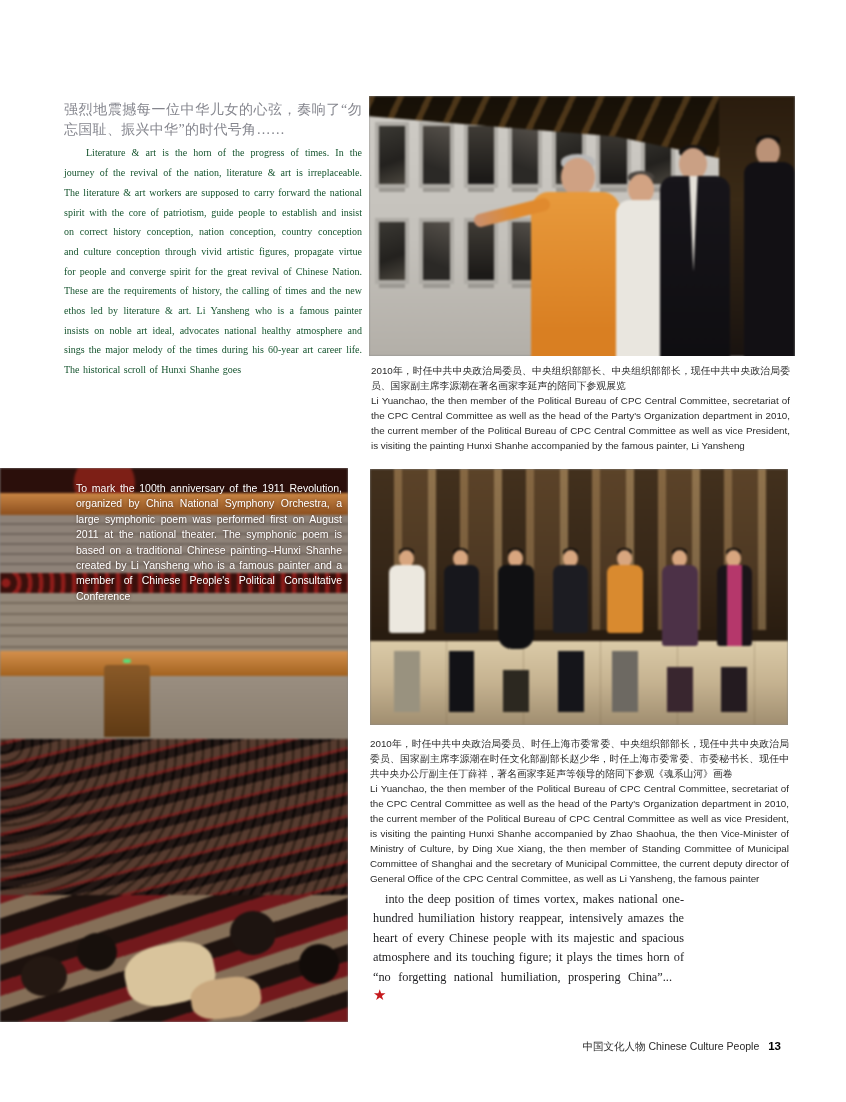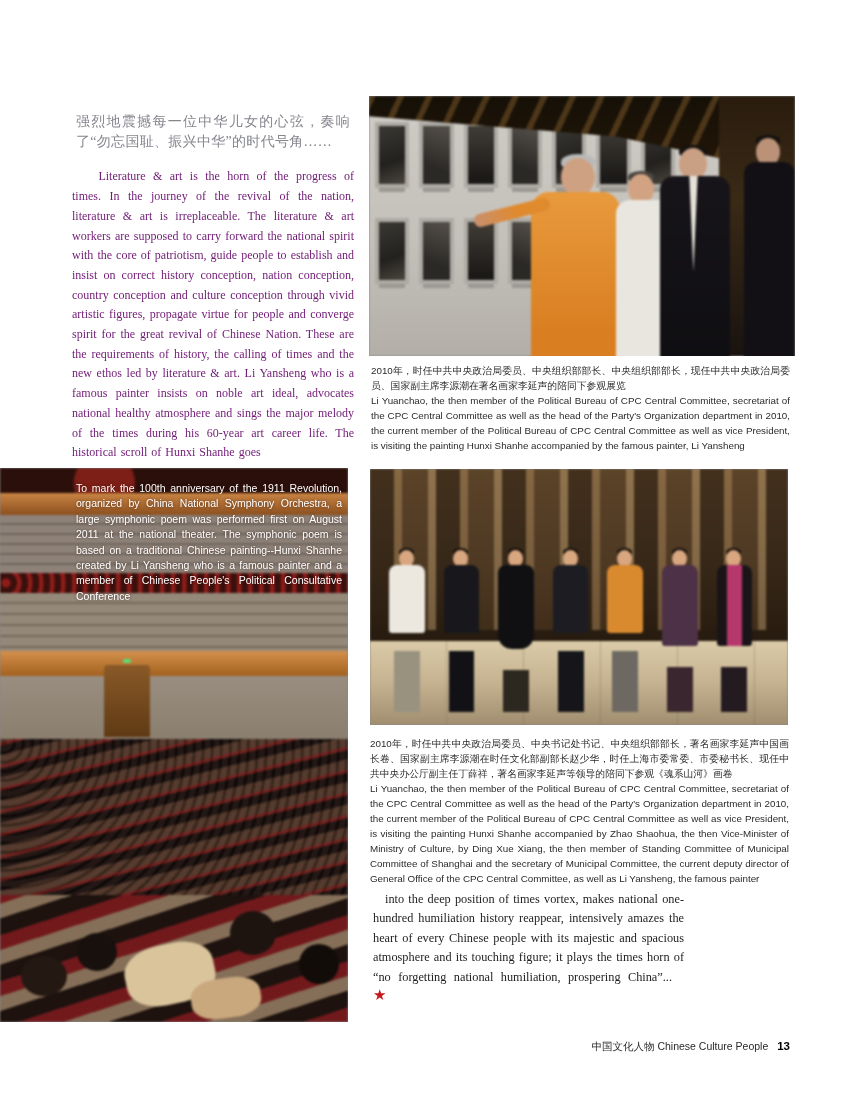--- a/index.html
+++ b/index.html
@@ -4,25 +4,25 @@
 <style>
   html,body{margin:0;padding:0;background:#e8e8e8;}
   .page{
     position:relative;width:846px;height:1102px;background:#ffffff;
     margin:0 auto;overflow:hidden;
     font-family:"Liberation Serif","DejaVu Serif",serif;
   }
   
   .left-col{position:absolute;left:60px;top:96px;width:306px;}
   .cn-lead{
-    margin:16px;color:#85868e;font-size:14px;line-height:19.7px;
+    margin:4px;color:#85868e;font-size:14px;line-height:19.7px;
     text-align:justify;letter-spacing:.3px;
   }
   .body-par{
-    margin:12px;color:#701a75;font-size:12px;line-height:19.7px;
+    margin:4px;color:#14532d;font-size:10px;line-height:19.7px;
     text-align:justify;text-indent:2.2em;word-spacing:1px;
   }
   
   .photo{position:absolute;overflow:hidden;background:#888;}
   .photo-art{position:absolute;inset:0;filter:blur(1.1px);}
   
   #gallery{left:369px;top:96px;width:426px;height:260px;}
   .g-wall{position:absolute;inset:0;background:linear-gradient(180deg,#cfccc6 0%,#c4c1bb 55%,#b3afa8 100%);}
   .g-ceiling{
     position:absolute;left:0;top:0;width:100%;height:78px;
@@ -146,21 +146,21 @@
   }
   .c-overlay p{margin:0;}
   .ov-cn{color:#cf3524;}
   .ov-en{color:#ffffff;}
   
   .closing{position:absolute;left:373px;top:890px;width:311px;
     color:#1d1d20;font-size:12.3px;line-height:19.4px;text-align:justify;word-spacing:1px;}
   .closing p{margin:12px;display:inline;}
   .star{color:#c5191c;font-size:15px;line-height:1;}
   
-  .footer{position:absolute;left:370px;top:1040px;width:420px;text-align:right;
+  .footer{position:absolute;left:361px;top:1040px;width:420px;text-align:right;
     font-family:"Liberation Sans","DejaVu Sans",sans-serif;font-size:10.5px;color:#2a2a2a;}
   .footer .pg{font-weight:bold;color:#000;margin-left:6px;font-size:11.5px;}
 </style>
 </head>
 <body>
 
 <div class="page">
 
   <div class="left-col">
     <p class="cn-lead">强烈地震撼每一位中华儿女的心弦，奏响了“勿忘国耻、振兴中华”的时代号角……</p>
@@ -266,21 +266,21 @@
             <div class="fig-hair"></div>
             <div class="fig-head"></div>
             <div class="m-torso"></div>
             <div class="m-legs"></div>
           </div>
       </div>
     </div>
   </div>
 
   <div id="caption-mural" class="caption">
-    <p>2010年，时任中共中央政治局委员、中央书记处书记、中央组织部部长，著名画家李延声中国画长卷、国家副主席李源潮在时任文化部副部长赵少华，时任上海市委常委、市委秘书长、现任中共中央办公厅副主任丁薛祥，著名画家李延声等领导的陪同下参观《魂系山河》画卷</p>
+    <p>2010年，时任中共中央政治局委员、时任上海市委常委、中央组织部部长，现任中共中央政治局委员、国家副主席李源潮在时任文化部副部长赵少华，时任上海市委常委、市委秘书长、现任中共中央办公厅副主任丁薛祥，著名画家李延声等领导的陪同下参观《魂系山河》画卷</p>
     <p>Li Yuanchao, the then member of the Political Bureau of CPC Central Committee, secretariat of the CPC Central Committee as well as the head of the Party's Organization department in 2010, the current member of the Political Bureau of CPC Central Committee as well as vice President, is visiting the painting Hunxi Shanhe accompanied by Zhao Shaohua, the then Vice-Minister of Ministry of Culture, by Ding Xue Xiang, the then member of Standing Committee of Municipal Committee of Shanghai and the secretary of Municipal Committee, the current deputy director of General Office of the CPC Central Committee, as well as Li Yansheng, the famous painter</p>
   </div>
 
   <div id="concert" class="photo">
     <div class="photo-art">
       <div class="c-strip c-top"></div>
       <div class="c-strip c-wood1"></div>
       <div class="c-strip c-gray1"></div>
       <div class="c-strip c-redrow"></div>
       <div class="c-strip c-gray2"></div>

